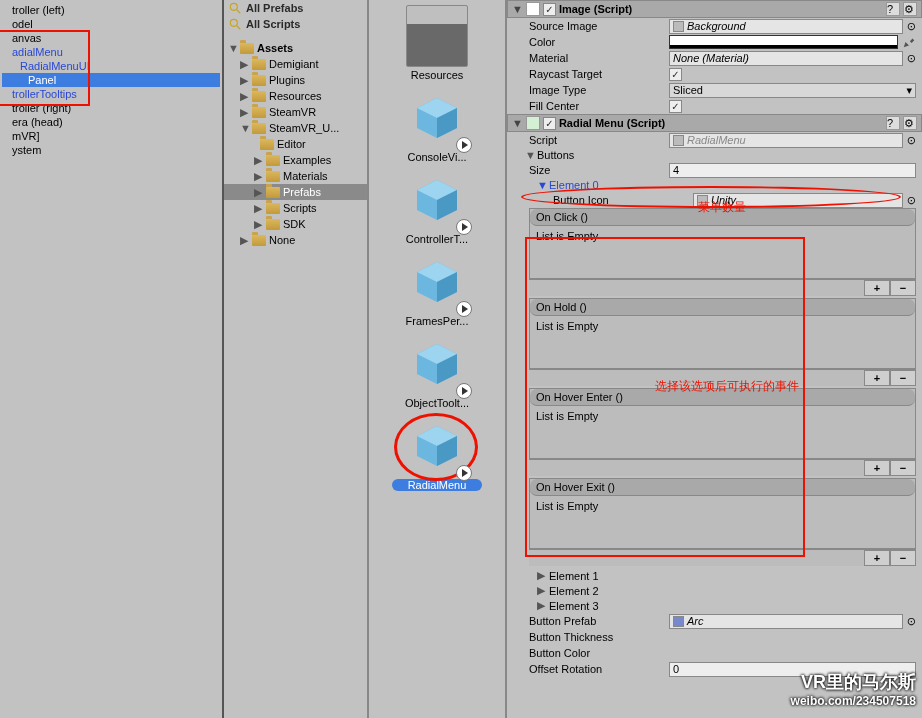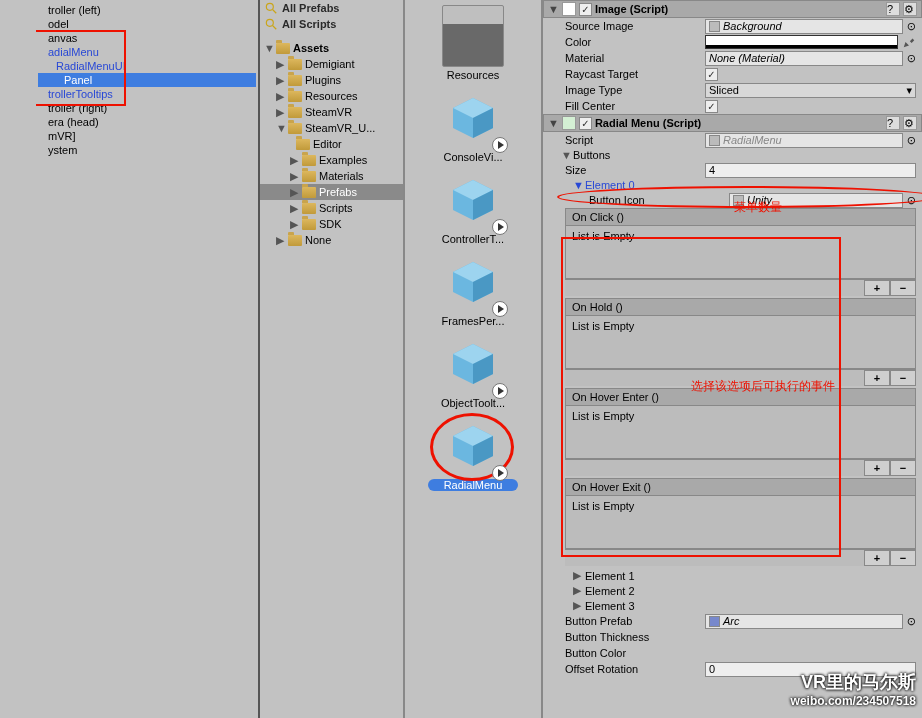--- a/index.html
+++ b/index.html
@@ -44,34 +44,34 @@
   .objfield { flex:1; height:15px; background:#e5e5e5; border:1px solid #888; padding:0 3px; display:flex; align-items:center; gap:3px;font-style:italic; }
   .objfield .objicon { width:11px; height:11px; background:#bbb; border:1px solid #888; }
   .textfield { flex:1; height:15px; background:#eee; border:1px solid #888; padding:0 3px; }
   .checkbox { width:13px; height:13px; background:#eee; border:1px solid #888; display:flex; align-items:center; justify-content:center; font-size:10px; color:#333; }
   .colorswatch { flex:1; height:14px; background:#fff; border:1px solid #333; position:relative; }
   .colorswatch::after { content:''; position:absolute; bottom:0; left:0; right:0; height:3px; background:#000; }
   .dropdown { flex:1; height:15px; background:#d8d8d8; border:1px solid #888; padding:0 3px; display:flex; align-items:center; justify-content:space-between; }
   .foldout { display:flex; align-items:center; padding:1px 0 1px 18px; cursor:pointer; }
   .foldout .arrow { width:12px; color:#555; }
   .evt-box { margin:0 6px 0 22px; border:1px solid #888; background:#bcbcbc; }
-  .evt-header { background:#a9a9a9; padding:2px 6px; border-bottom:1px solid #888; }
+  .evt-header { background:#a9a9a9; padding:2px 6px; border-bottom:1px solid #888;border-radius:7px; }
   .evt-body { padding:4px 6px 26px 6px; min-height:52px; }
   .evt-footer { display:flex; justify-content:flex-end; background:#bcbcbc; border-top:1px solid #888; margin:0 6px 2px 22px; }
   .evt-footer .btn { width:26px; height:16px; background:#cfcfcf; border:1px solid #888; text-align:center; line-height:14px; font-weight:bold; cursor:pointer; }
   .red-big { position:absolute; border:2px solid #e10; pointer-events:none; }
   .anno { position:absolute; color:#e10; font-size:12px; pointer-events:none; }
   .red-ellipse { position:absolute; border:2px solid #e10; border-radius:50%; pointer-events:none; }
   .edit-icon { width:14px; height:14px; }
   .watermark { position:absolute; right:6px; bottom:8px; color:#fff; font-weight:bold; text-shadow:0 0 3px #000,0 0 3px #000; text-align:right; line-height:1.3; pointer-events:none; }
 </style>
 </head>
 <body>
 
-<div class="col hierarchy" style="position:relative;margin-left:36px;">
+<div class="col hierarchy" style="position:relative;">
   <div class="item">troller (left)</div>
   <div class="item">odel</div>
   <div class="item">anvas</div>
   <div class="item blue">adialMenu</div>
   <div class="item blue" style="padding-left:18px">RadialMenuUI</div>
   <div class="item blue sel" style="padding-left:26px">Panel</div>
   <div class="item blue">trollerTooltips</div>
   <div class="item">troller (right)</div>
   <div class="item">era (head)</div>
   <div class="item">mVR]</div>

